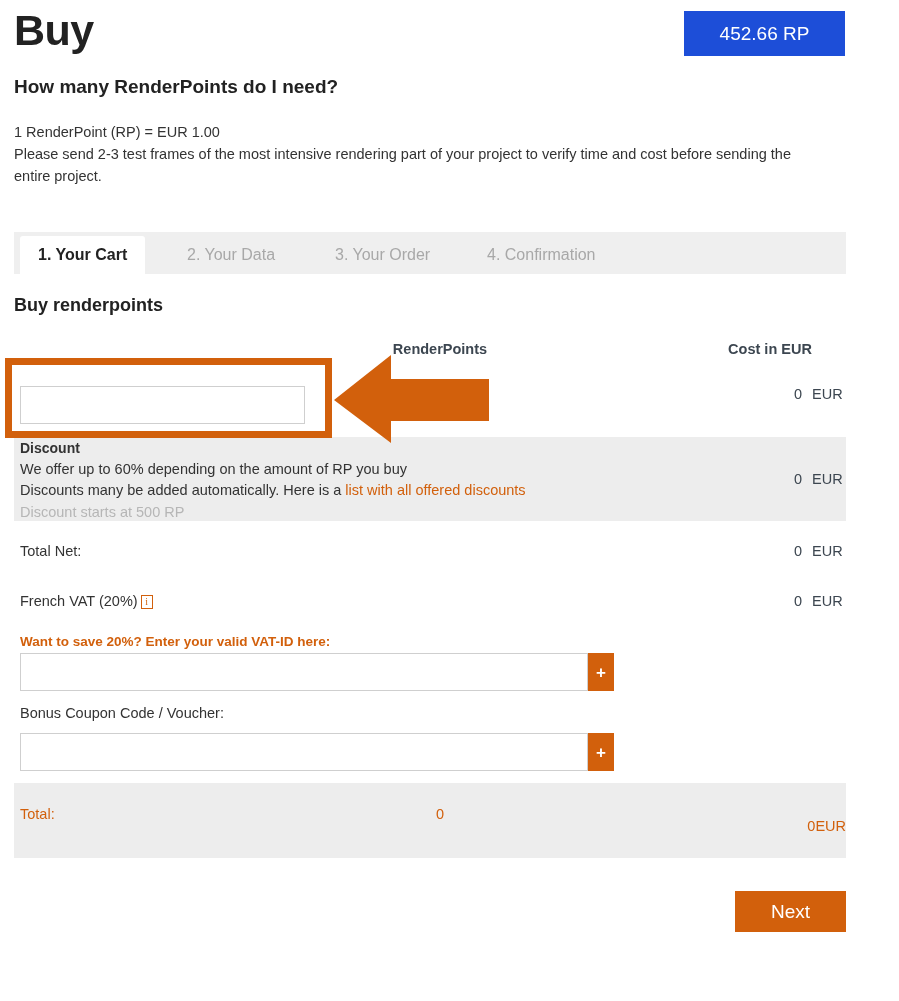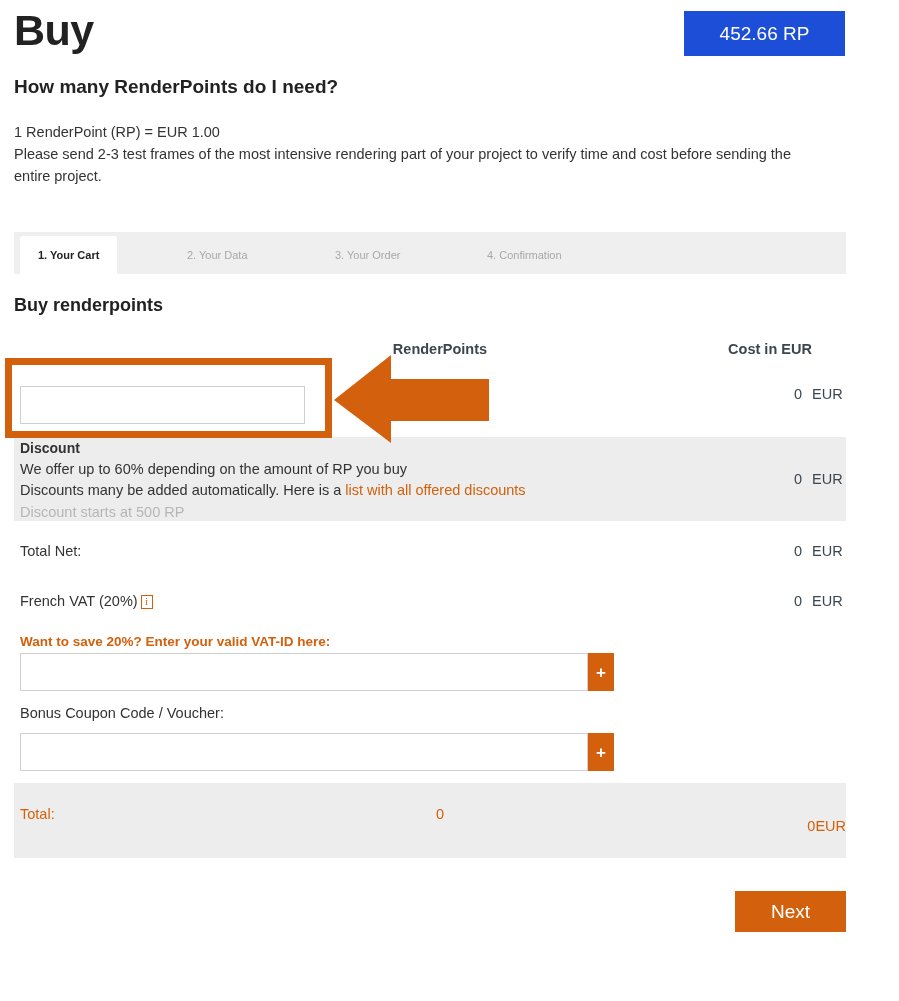--- a/index.html
+++ b/index.html
@@ -41,21 +41,21 @@
 
   
   .tabbar {
     position: absolute; left: 14px; top: 232px;
     width: 832px; height: 42px;
     background: #efefef;
   }
   .tab {
     position: absolute; top: 4px; height: 38px;
     line-height: 38px;
-    font-size: 11px; color: #a8a8a8;
+    font-size: 16px; color: #a8a8a8;
     padding: 0 18px; white-space: nowrap;
   }
   .tab.active {
     background: #ffffff; color: #222222; font-weight: bold;
     border-radius: 3px 3px 0 0;
   }
 
   
   .buy-head {
     position: absolute; left: 14px; top: 295px;

